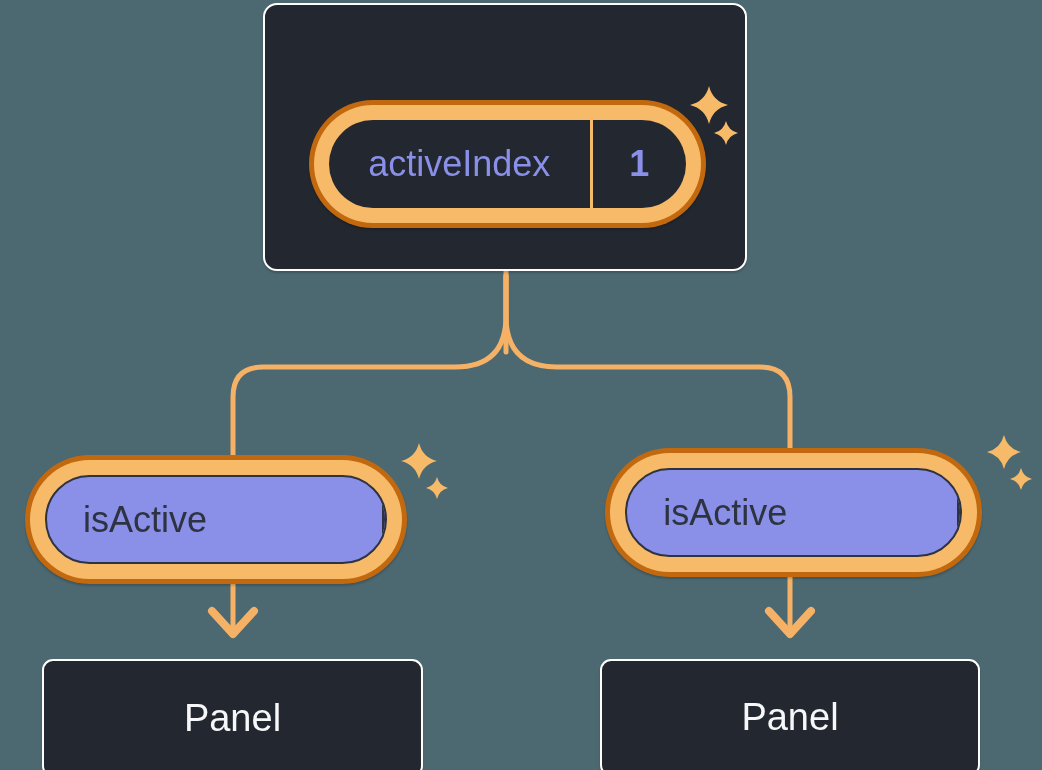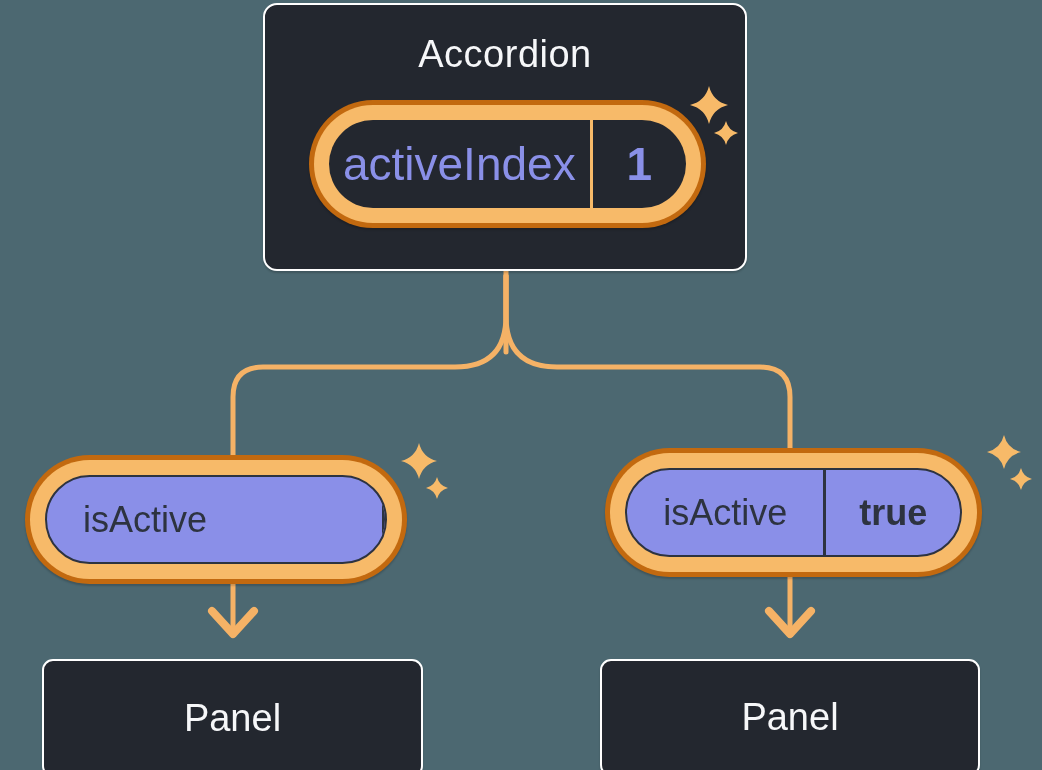--- a/index.html
+++ b/index.html
@@ -69,21 +69,21 @@
   .pill-core.dark{background:var(--card);}
   .pill-core.purple{
     background:var(--purple-fill);
     border:2.5px solid var(--dark-text);
     justify-content:space-between;
   }
   .cell{
     display:flex;align-items:center;justify-content:center;
     font-size:36px;
   }
-  .pill-core.dark .cell{font-size:46px;color:var(--purple-text);}
+  .pill-core.dark .cell{font-size:36px;color:var(--purple-text);}
   .pill-core.purple .cell{color:var(--dark-text);}
   .cell.value{font-weight:bold;}
   .pill-divider{width:3px;flex:0 0 3px;}
   .pill-divider.light{background:var(--orange-light);}
   .pill-divider.dark{background:var(--dark-text);}
 
   .conn{stroke:var(--connector);stroke-width:5;fill:none;stroke-linecap:round;}
   .arrow-head{stroke:var(--connector);stroke-width:8;fill:none;stroke-linecap:round;stroke-linejoin:round;}
   .sparkle{fill:var(--orange-light);}
 </style>
@@ -94,21 +94,20 @@
 
   <svg class="layer" viewBox="0 0 1042 770">
     <path class="conn" d="M506 271 L506 352"></path>
     <path class="conn" d="M506 276 L506 316 Q506 367 455 367 L263 367 Q233 367 233 397 L233 626"></path>
     <path class="conn" d="M506 276 L506 316 Q506 367 557 367 L760 367 Q790 367 790 397 L790 626"></path>
     <path class="arrow-head" d="M212 611 L233 634 L254 611"></path>
     <path class="arrow-head" d="M769 611 L790 634 L811 611"></path>
   </svg>
 
   <div class="card" style="left:263px;top:3px;width:484px;height:268px;">
-    <div class="card-title">Accordion</div>
     <div class="pill" style="left:44px;top:95px;width:397px;height:128px;">
       <div class="pill-mid">
         <div class="pill-core dark">
           <div class="cell name" style="flex:0 0 73%;">activeIndex</div>
           <div class="pill-divider light"></div>
           <div class="cell value" style="flex:1;">1</div>
         </div>
       </div>
     </div>
   </div>
@@ -120,21 +119,20 @@
         <div class="pill-divider dark"></div>
       </div>
     </div>
   </div>
 
   <div class="pill" style="left:605px;top:448px;width:377px;height:129px;">
     <div class="pill-mid">
       <div class="pill-core purple">
         <div class="cell name" style="flex:0 0 59%;">isActive</div>
         <div class="pill-divider dark"></div>
-        <div class="cell value" style="flex:1;">true</div>
       </div>
     </div>
   </div>
 
   <div class="card panel-card" style="left:42px;top:645px;width:381px;height:118px;">
     <span>Panel</span>
   </div>
   <div class="card panel-card" style="left:600px;top:645px;width:380px;height:117px;">
     <span>Panel</span>
   </div>

